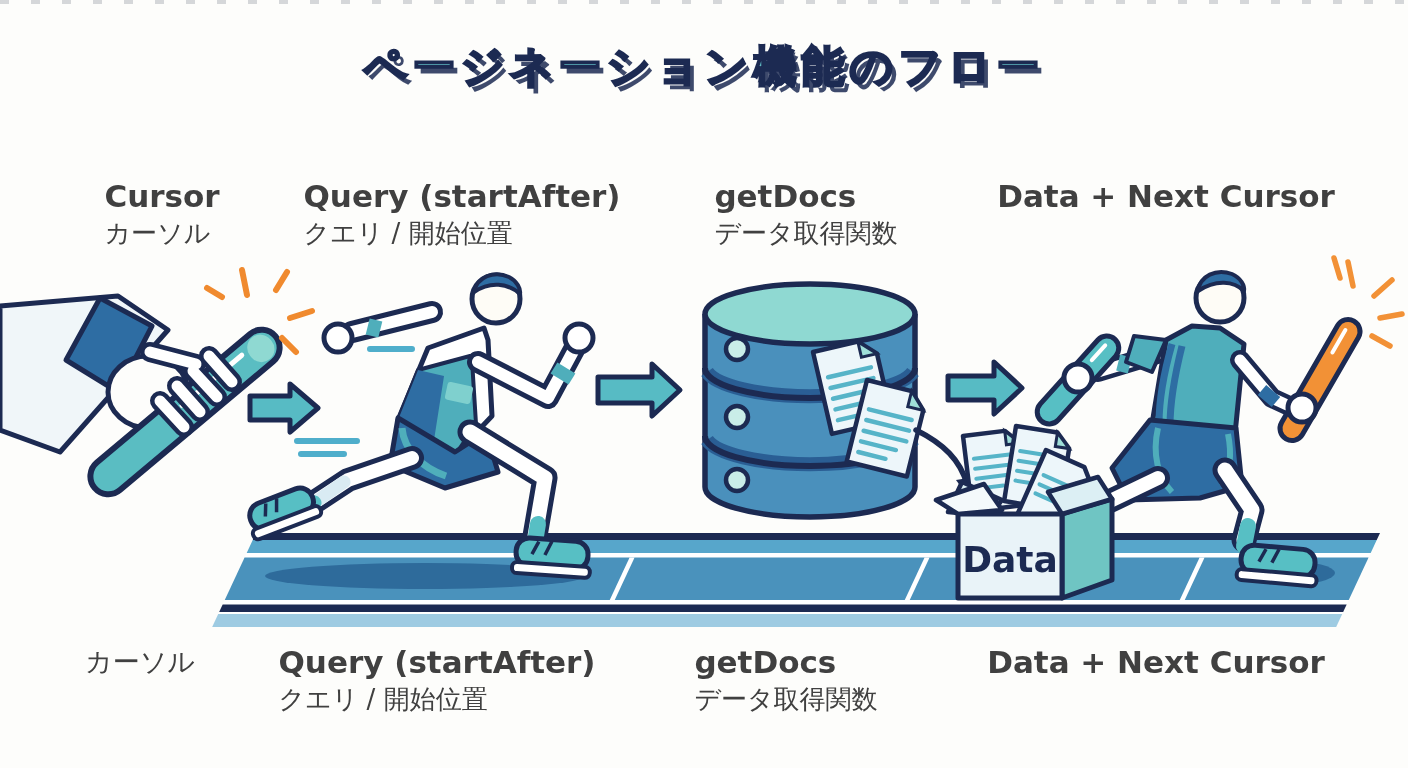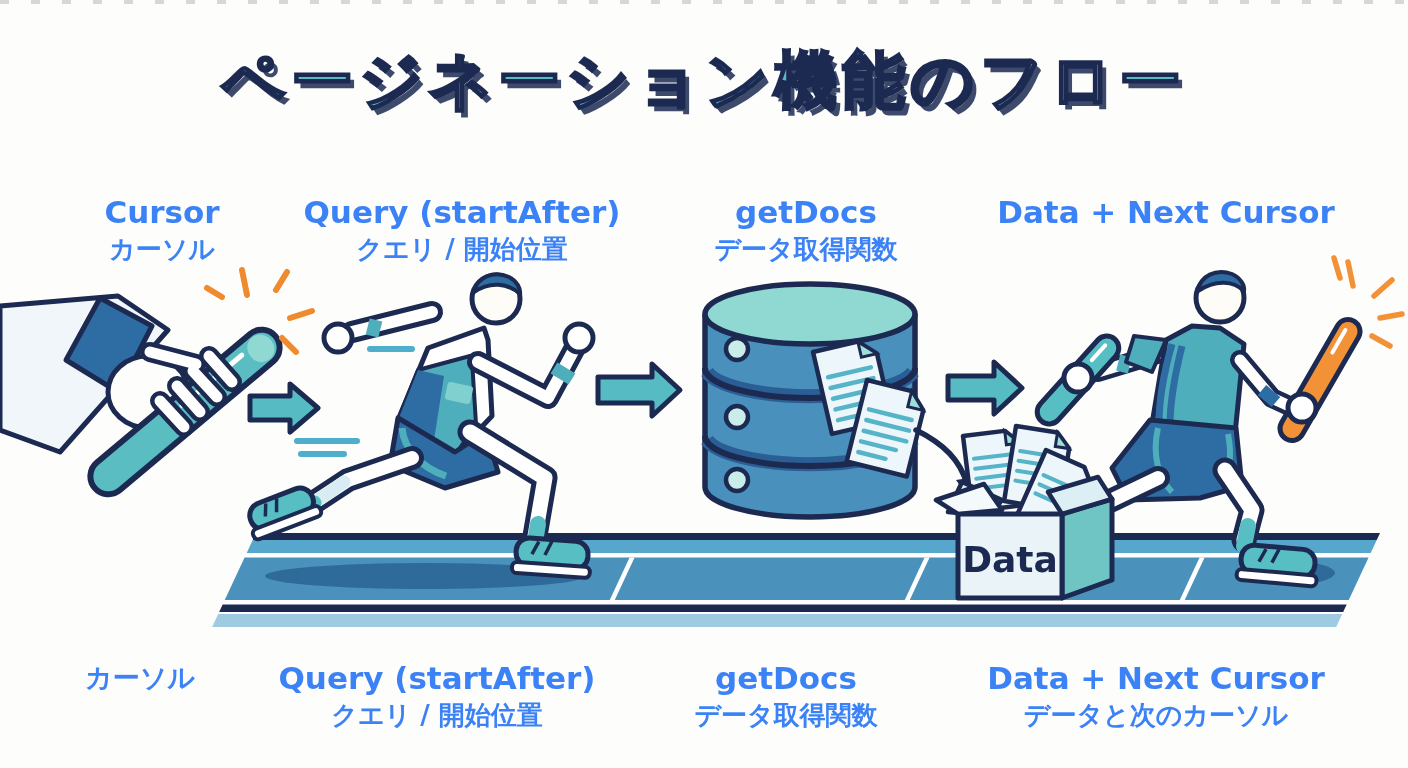--- a/index.html
+++ b/index.html
@@ -4,27 +4,27 @@
 <style>
   html,body{margin:0;padding:0;}
   body{width:1408px;height:768px;overflow:hidden;background:#FDFDFB;
        font-family:"DejaVu Sans","Liberation Sans",sans-serif;}
   .stage-wrap{position:relative;width:1408px;height:768px;}
   .top-noise{position:absolute;top:0;left:0;right:0;height:4px;
        background:repeating-linear-gradient(90deg,rgba(45,55,75,.55) 0 9px,transparent 9px 31px);
        opacity:.35;}
   .illustration{position:absolute;left:0;top:0;}
   .page-title{position:absolute;left:50%;top:38px;transform:translateX(-50%);
-       white-space:nowrap;font-size:63px;font-weight:bold;letter-spacing:5px;
+       white-space:nowrap;font-size:43px;font-weight:bold;letter-spacing:5px;
        color:#5EB9C2;-webkit-text-stroke:2.6px #1C2A52;
        text-shadow:5px 6px 0 rgba(28,42,82,.85);}
-  .stage-label{position:absolute;transform:translateX(-50%);text-align:center;
-       color:#3b82f6;white-space:nowrap;margin-top:16px;}
+  .stage-label{position:absolute;transform:translateX(-50%);
+       color:#404040;white-space:nowrap;}
   .stage-label .en{font-size:31px;font-weight:bold;line-height:40px;}
-  .stage-label .jp{font-size:26px;font-weight:bold;line-height:35px;}
+  .stage-label .jp{font-size:26px;font-weight:normal;line-height:35px;}
   .t1{left:162px;top:176px;} .t2{left:462px;top:176px;}
   .t3{left:806px;top:176px;} .t4{left:1166px;top:176px;}
   .b1{left:140px;top:642px;} .b2{left:437px;top:642px;}
   .b3{left:786px;top:642px;} .b4{left:1156px;top:642px;}
 </style>
 </head>
 <body>
 
 <div class="stage-wrap">
   <div class="top-noise"></div>
@@ -230,15 +230,14 @@
   <div class="stage-label b2">
     <div class="en">Query (startAfter)</div>
     <div class="jp">クエリ / 開始位置</div>
   </div>
   <div class="stage-label b3">
     <div class="en">getDocs</div>
     <div class="jp">データ取得関数</div>
   </div>
   <div class="stage-label b4">
     <div class="en">Data + Next Cursor</div>
-    <div class="jp">データと次のカーソル</div>
   </div>
 </div>
 
 </body></html>

